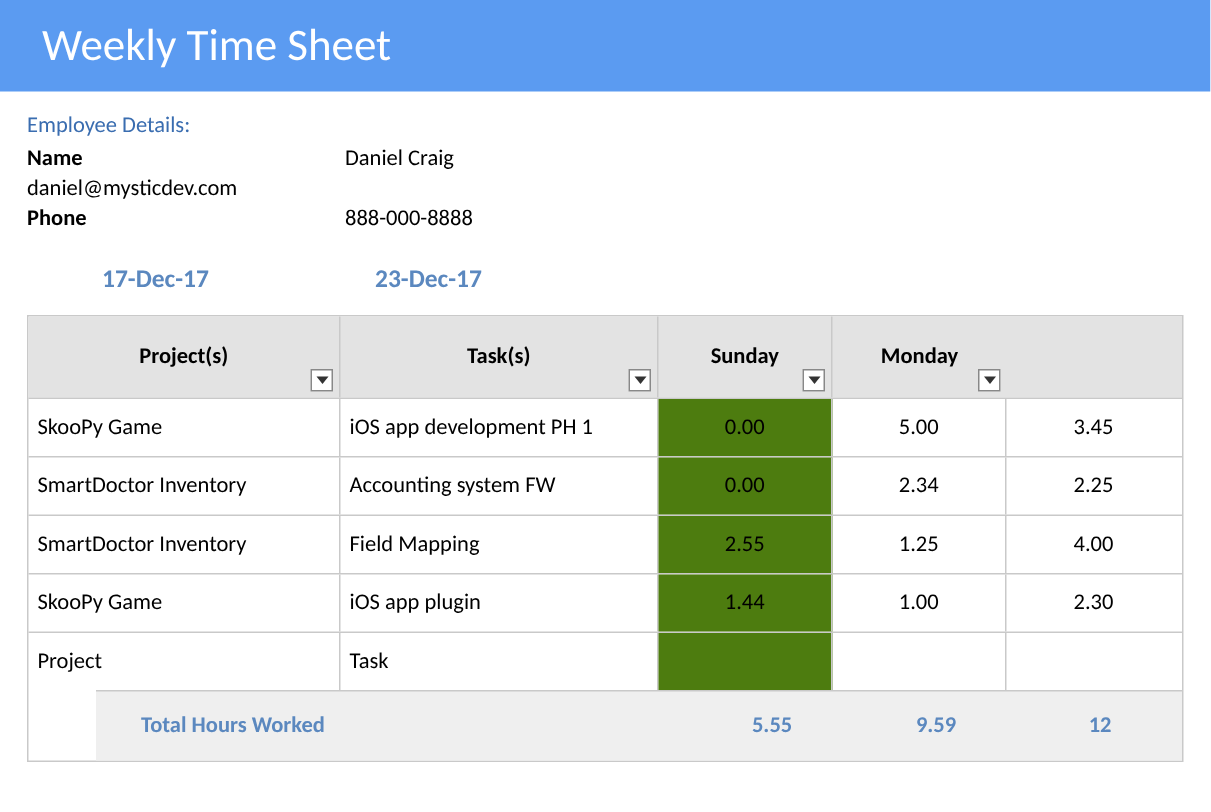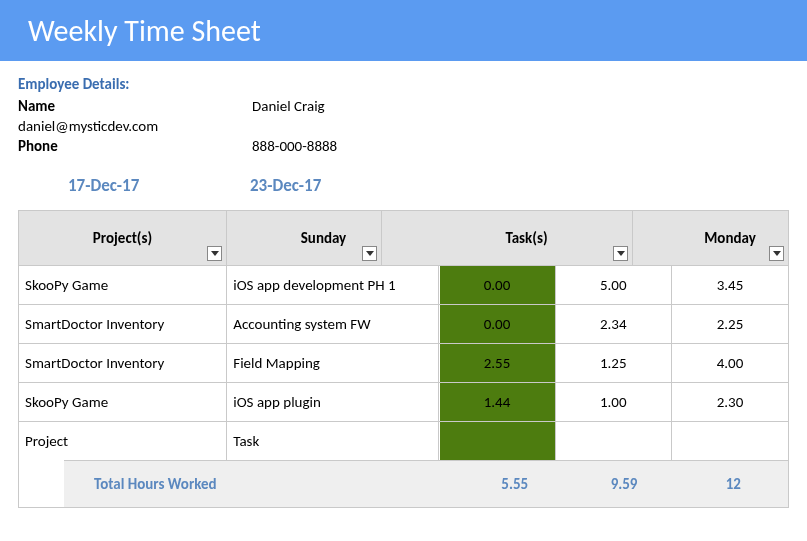--- a/index.html
+++ b/index.html
@@ -14,29 +14,29 @@
     padding: 12px 28px;
     font-size: 30px;
     font-weight: 400;
   }
   .details {
     padding: 14px 18px 8px 18px;
     font-size: 15px;
   }
   .details-title {
     color: #3a6db0;
-    font-weight: bold;
+    font-weight: normal;
     margin-bottom: 4px;
   }
   .details-row {
     display: flex;
     margin-bottom: 2px;
   }
   .details-row .lab {
-    width: 234px;
+    width: 212px;
     font-weight: bold;
     color: #000;
   }
   .details-row .val {
     color: #000;
   }
   .dates {
     display: flex;
     padding: 10px 18px 14px 18px;
     font-size: 17px;
@@ -45,21 +45,20 @@
   }
   .dates .d1 { width: 232px; padding-left: 50px; }
   .dates .d2 { padding-left: 0px; }
   .sheet {
     margin: 0 18px;
     border: 1px solid #c9c9c9;
   }
   .row {
     display: flex;
     border-top: 1px solid #c9c9c9;
-    justify-content: space-between;
   }
   .row:first-child { border-top: none; }
   .cell {
     position: relative;
     padding: 10px 6px;
     font-size: 15px;
     border-right: 1px solid #c9c9c9;
   }
   .cell:last-child { border-right: none; }
   .c-proj { width: 208px; }
@@ -138,26 +137,26 @@
   <div class="d2">23-Dec-17</div>
 </div>
 
 <div class="sheet">
 
   <div class="row hd">
     <div class="cell c-proj">
       <span>Project(s)</span>
       <span class="filter"></span>
     </div>
+    <div class="cell c-task">
+      <span>Task(s)</span>
+      <span class="filter"></span>
+    </div>
     <div class="cell c-day">
       <span>Sunday</span>
-      <span class="filter"></span>
-    </div>
-    <div class="cell c-task">
-      <span>Task(s)</span>
       <span class="filter"></span>
     </div>
     <div class="cell c-day">
       <span>Monday</span>
       <span class="filter"></span>
     </div>
   </div>
 
   <div class="row">
     <div class="cell c-proj">SkooPy Game</div>

